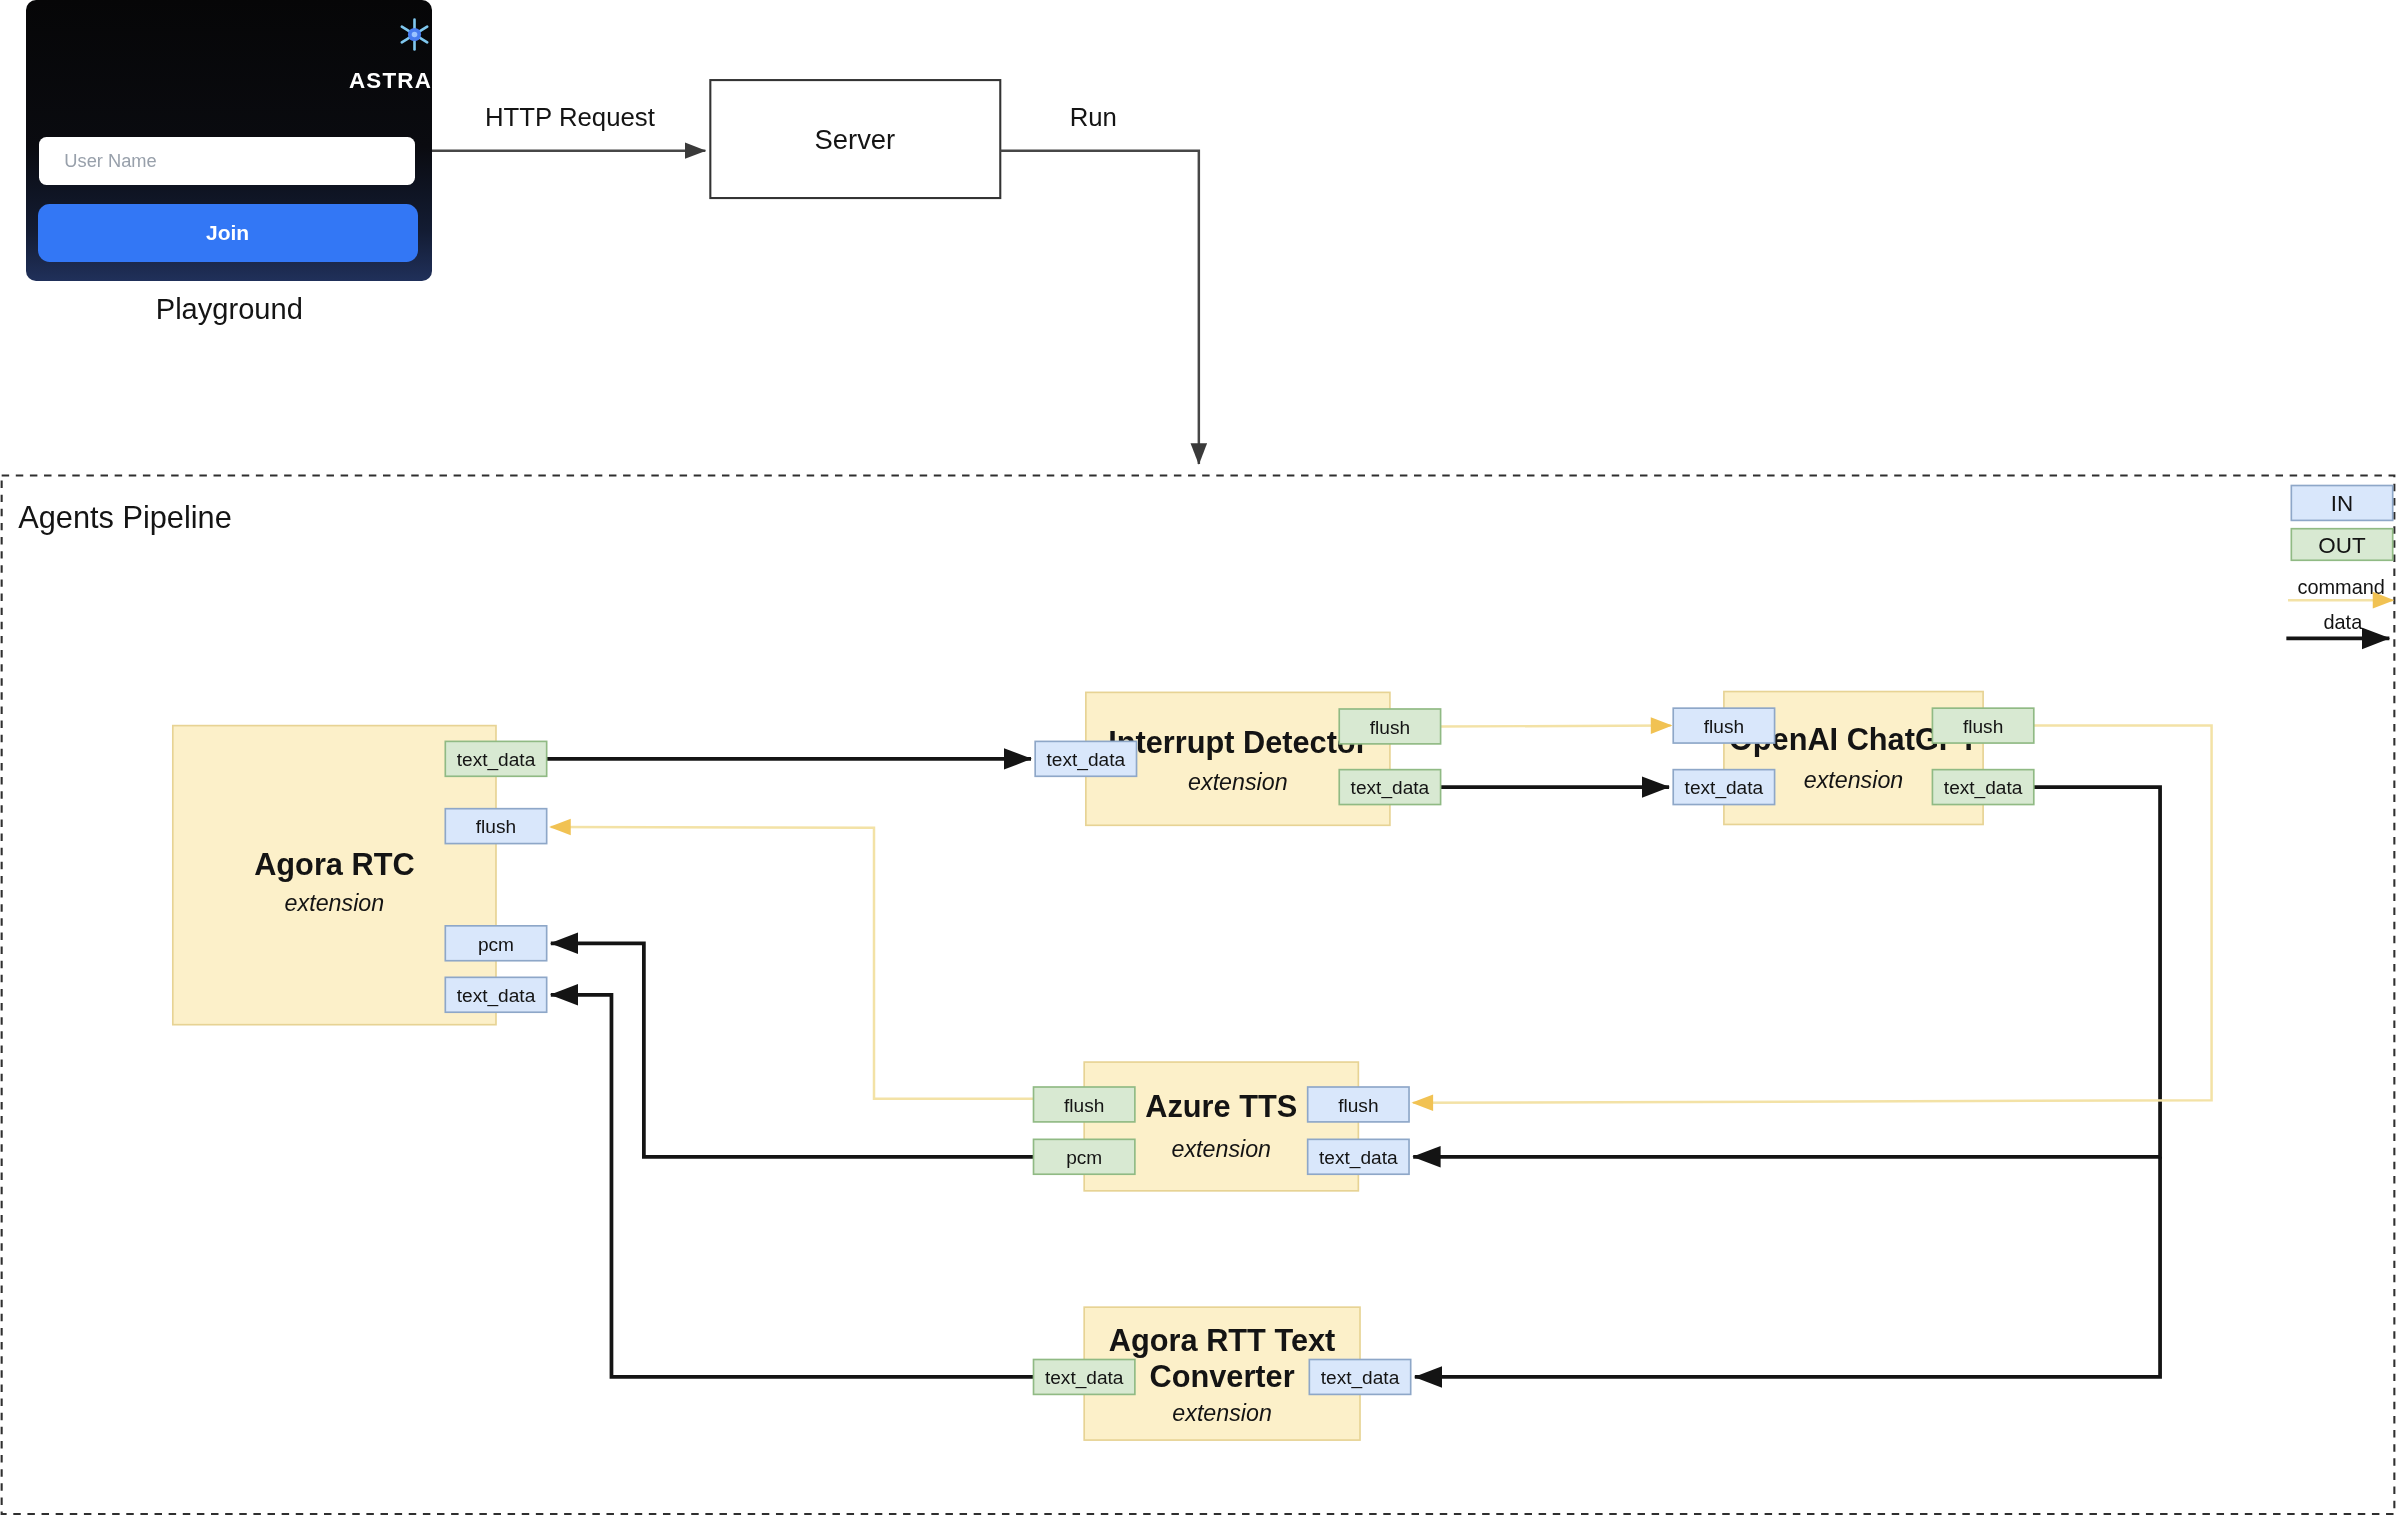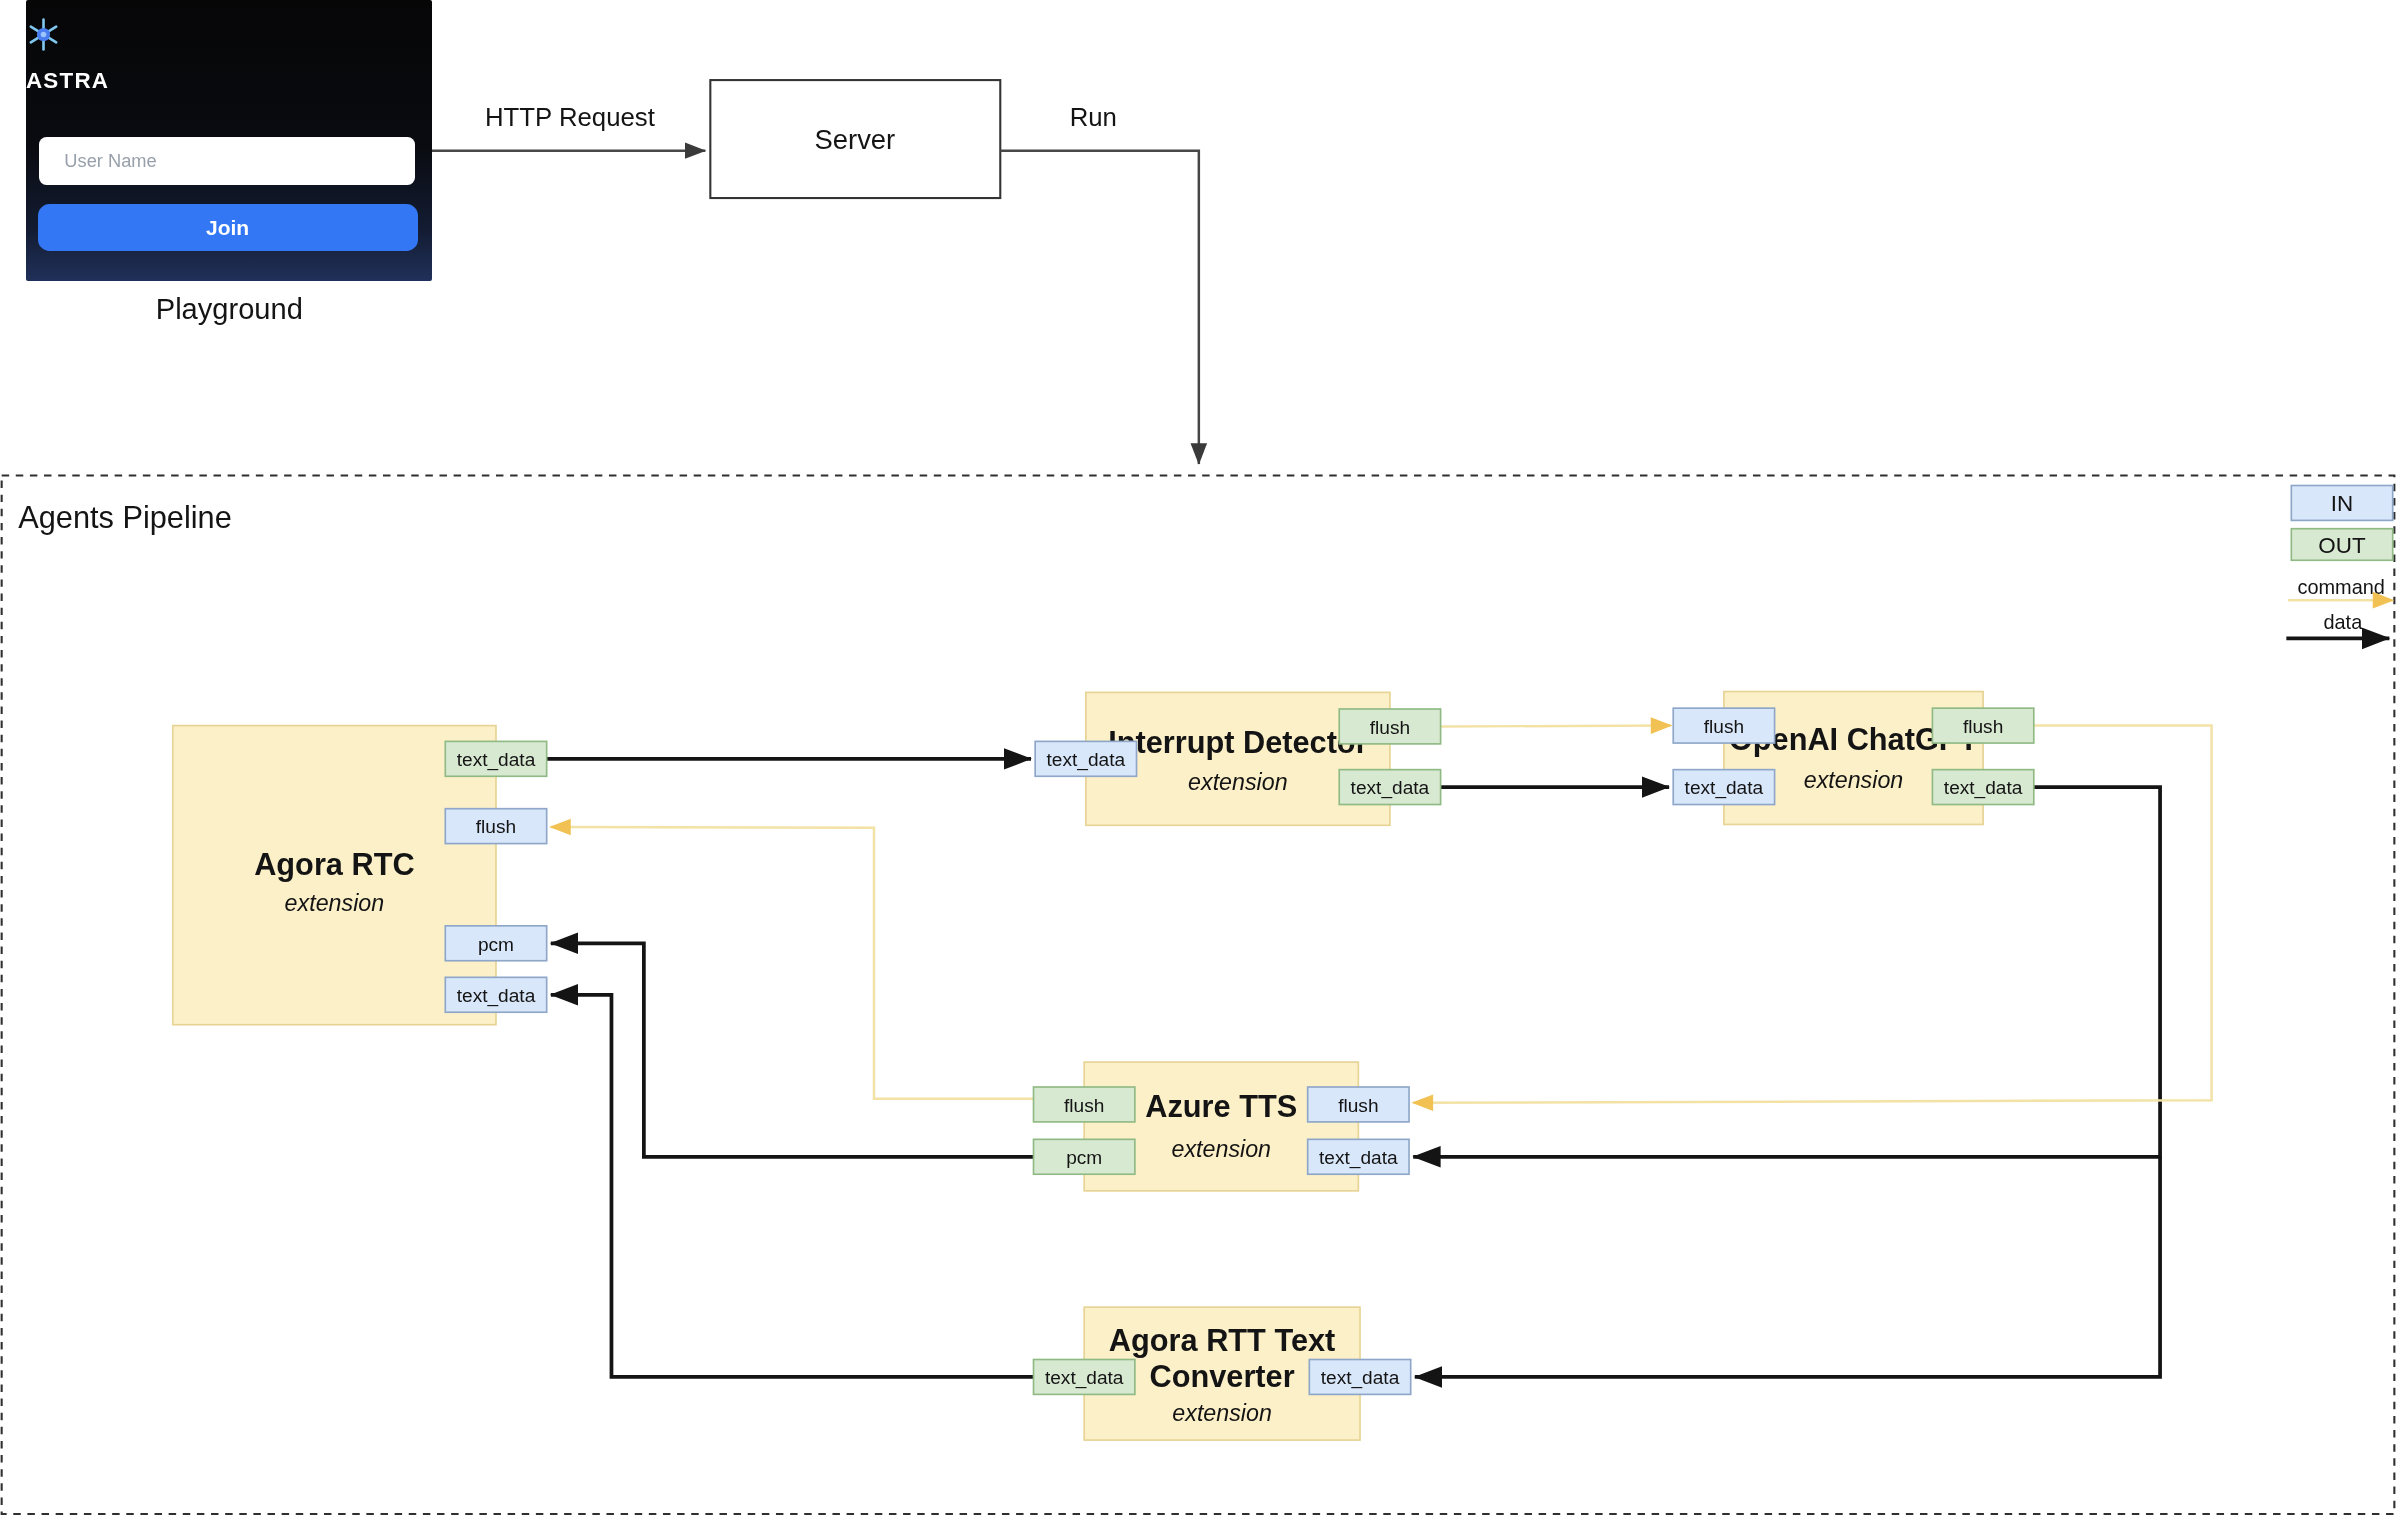--- a/index.html
+++ b/index.html
@@ -29,27 +29,27 @@
   .server-label{font-size:33px;text-anchor:middle;dominant-baseline:central;}
   .flow-label{font-size:31px;text-anchor:middle;dominant-baseline:central;}
   .section-title{font-size:37px;dominant-baseline:central;}
   .caption{font-size:35px;text-anchor:middle;dominant-baseline:central;}
   .legend-inout{font-size:27px;text-anchor:middle;dominant-baseline:central;}
   .legend-label{font-size:24px;text-anchor:middle;dominant-baseline:central;}
 
   
   .playground-card{position:absolute;left:26px;top:0;width:406px;height:281px;
     background:linear-gradient(180deg,#060607 0%,#0a0b10 52%,#131c33 82%,#20305a 100%);
-    border-radius:2px;display:flex;flex-direction:column;align-items:flex-start;}
+    border-radius:10px;display:flex;flex-direction:column;align-items:flex-end;}
   .astra-logo{margin-top:16.6px;}
   .astra-name{color:#ffffff;font-size:22.4px;font-weight:bold;letter-spacing:1.2px;margin-top:16.6px;}
   .username{position:absolute;left:13.3px;top:137px;width:376px;height:48px;border:none;
     border-radius:7.5px;background:#ffffff;padding:0 25px;font-size:18.3px;color:#333;box-sizing:border-box;}
   .username::placeholder{color:#98a0ab;}
-  .join-btn{position:absolute;left:11.6px;top:204px;width:380px;height:47px;border:none;
+  .join-btn{position:absolute;left:11.6px;top:204px;width:380px;height:58px;border:none;
     border-radius:11.6px;background:#3377f5;color:#ffffff;font-size:21px;font-weight:bold;cursor:pointer;}
 </style>
 </head>
 <body>
 
 <div class="stage">
 
   <svg class="diagram" width="2401" height="1521" viewBox="0 0 2890 1830">
     <defs>
       <marker id="arrow-data" markerWidth="36" markerHeight="28" refX="33" refY="13" orient="auto" markerUnits="userSpaceOnUse">

